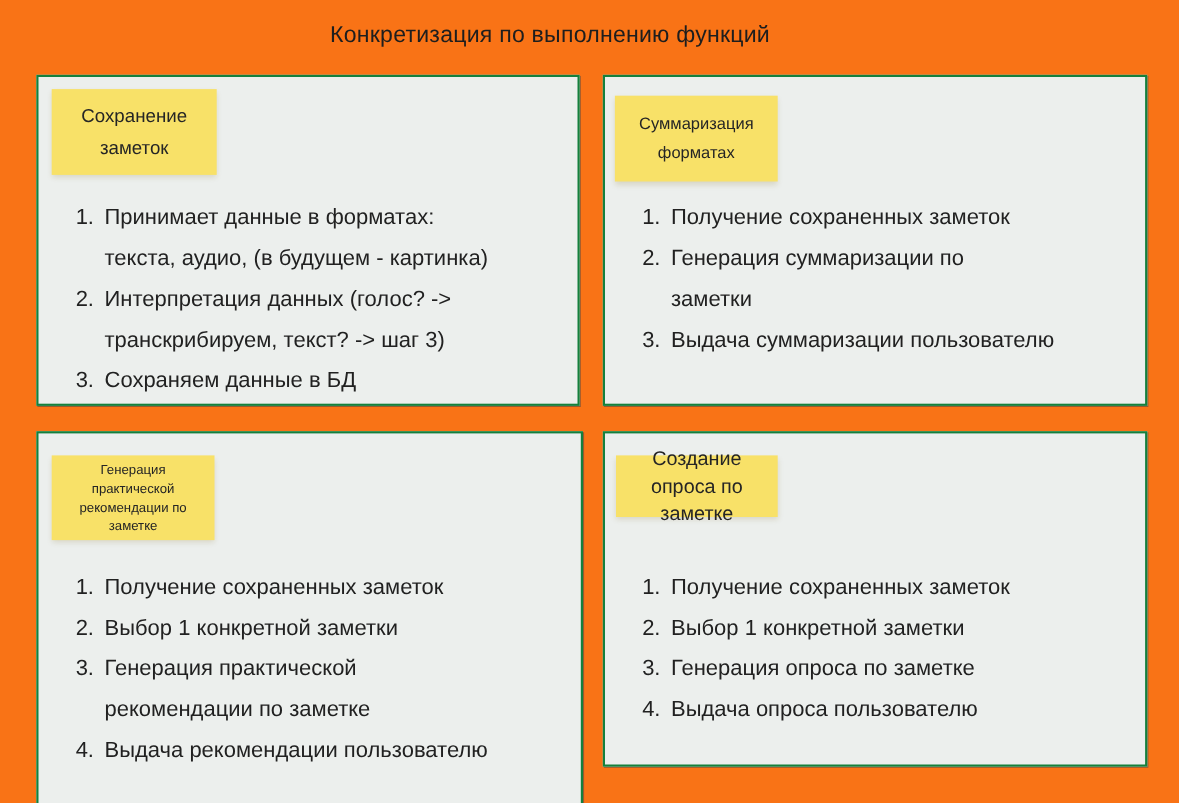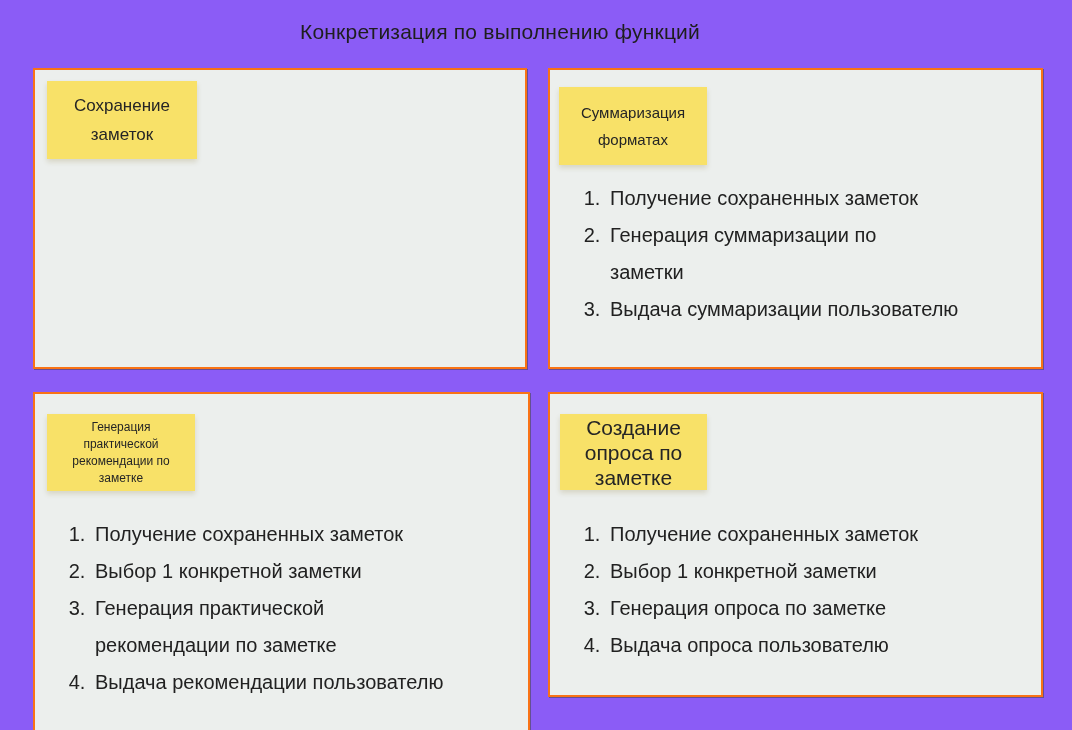--- a/index.html
+++ b/index.html
@@ -4,37 +4,37 @@
 <style>
   html, body { margin: 0; padding: 0; }
   body {
     font-family: "Liberation Sans", "DejaVu Sans", sans-serif;
     background: #fcf9e5;
   }
   .board {
     position: relative;
     width: 1072px;
     height: 730px;
-    background: #8b5cf6;
+    background: #f97316;
     overflow: hidden;
   }
   .board-title {
     position: absolute;
     top: 20px;
     left: 0;
     width: 1000px;
     text-align: center;
     font-size: 21px;
     color: #1e1e1e;
     letter-spacing: 0.2px;
   }
   .panel {
     position: absolute;
     background: #ecefed;
-    border: 2px solid #f97316;
+    border: 2px solid #15803d;
     box-shadow: 1px 1px 0 rgba(70,70,70,0.55);
     box-sizing: border-box;
   }
   .panel.p1 { left: 33px;  top: 68px;  width: 494px; height: 301px; }
   .panel.p2 { left: 548px; top: 68px;  width: 495px; height: 301px; }
   .panel.p3 { left: 33px;  top: 392px; width: 497px; height: 365px; }
   .panel.p4 { left: 548px; top: 392px; width: 495px; height: 305px; }
 
   .sticky {
     position: absolute;
@@ -43,21 +43,21 @@
     display: flex;
     align-items: center;
     justify-content: center;
     text-align: center;
     white-space: pre-line;
     color: #252525;
   }
   .p1 .sticky { left: 12px; top: 11px; width: 150px; height: 78px; font-size: 17px; line-height: 29px; }
   .p2 .sticky { left: 9px;  top: 17px; width: 148px; height: 78px; font-size: 15px; line-height: 27px; }
   .p3 .sticky { left: 12px; top: 20px; width: 148px; height: 77px; font-size: 12px; line-height: 17px; }
-  .p4 .sticky { left: 10px; top: 20px; width: 147px; height: 76px; font-size: 21px; line-height: 25px; }
+  .p4 .sticky { left: 10px; top: 20px; width: 147px; height: 56px; font-size: 18px; line-height: 25px; }
 
   .steps {
     position: absolute;
     left: 0;
     right: 14px;
     margin: 0;
     padding-left: 56px;
     font-size: 20px;
     line-height: 37px;
     color: #212121;
@@ -77,20 +77,27 @@
 </style>
 </head>
 <body>
 
 <div class="board">
   <div class="board-title">Конкретизация по выполнению функций</div>
 
   <section class="panel p1">
     <div class="sticky">Сохранение
 заметок</div>
+    <ol class="steps">
+      <li>Принимает данные в форматах:
+текста, аудио, (в будущем - картинка)</li>
+      <li>Интерпретация данных (голос? -&gt;
+транскрибируем, текст? -&gt; шаг 3)</li>
+      <li>Сохраняем данные в БД</li>
+    </ol>
   </section>
 
   <section class="panel p2">
     <div class="sticky">Суммаризация
 форматах</div>
     <ol class="steps">
       <li>Получение сохраненных заметок</li>
       <li>Генерация суммаризации по
 заметки</li>
       <li>Выдача суммаризации пользователю</li>

